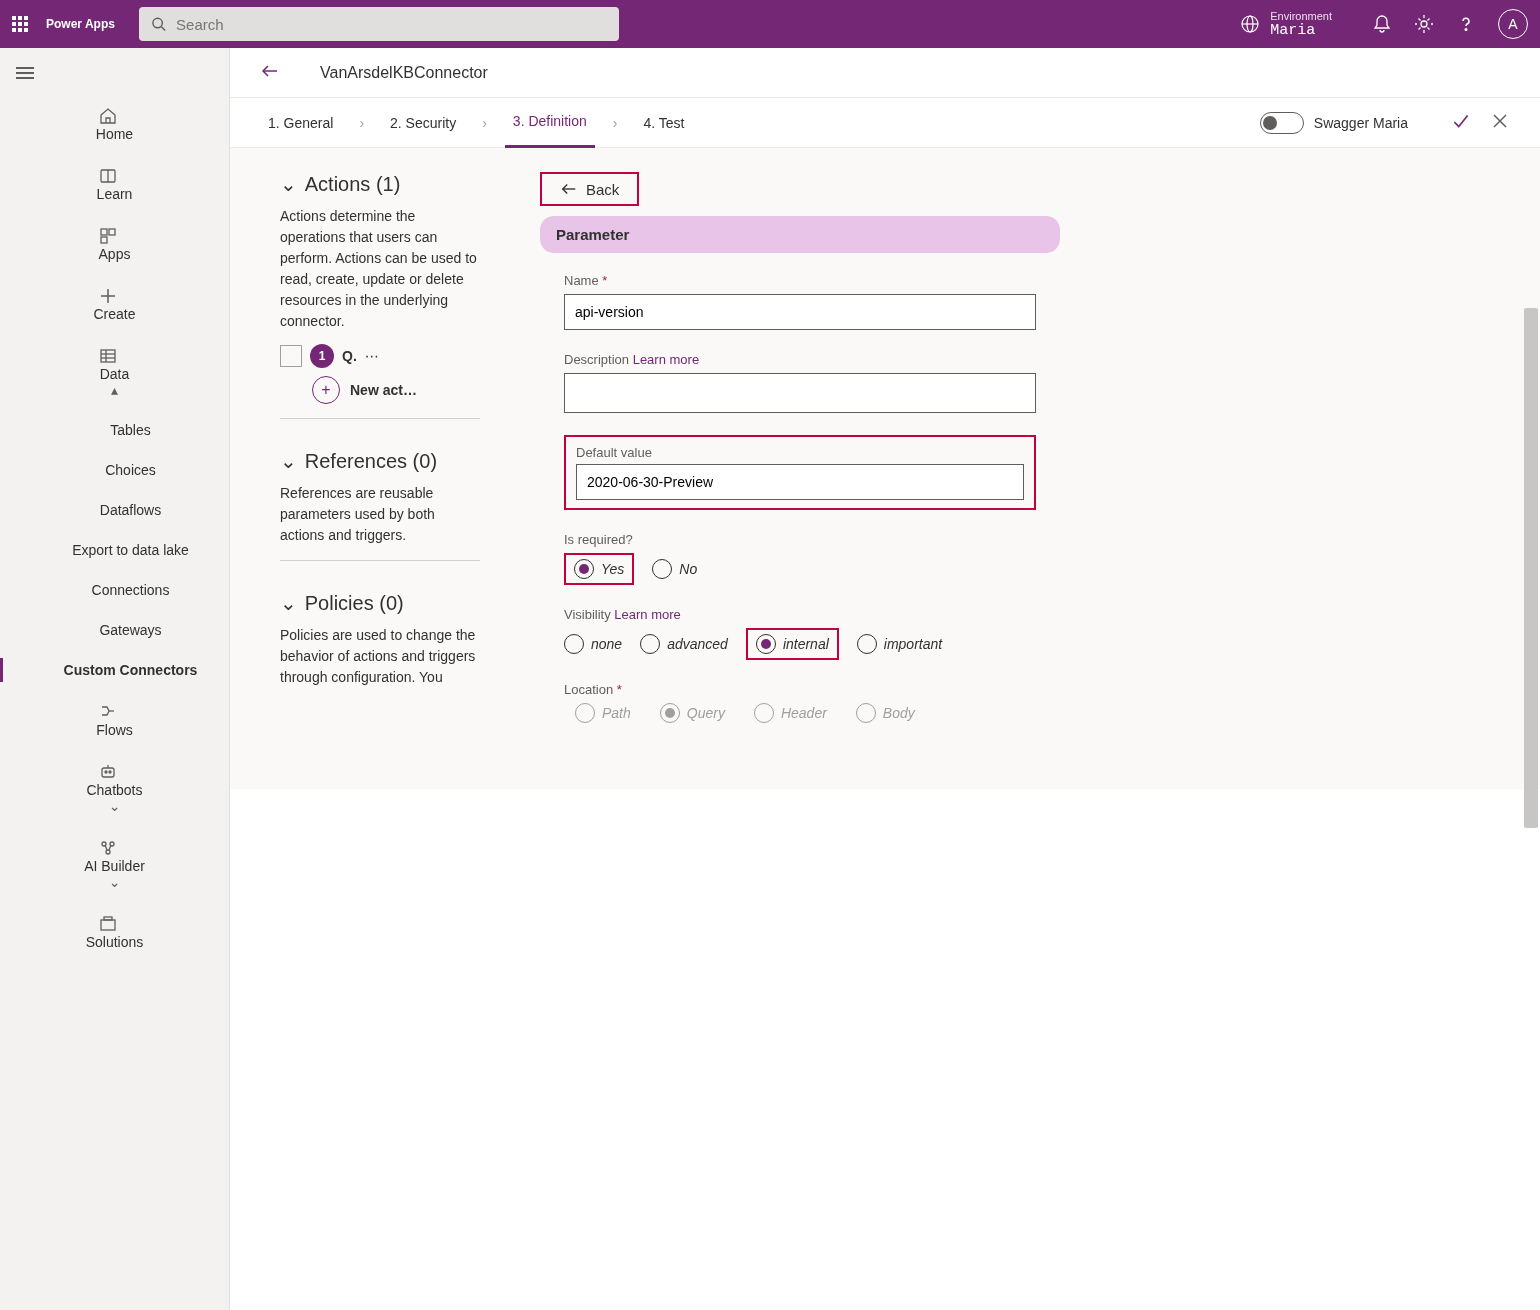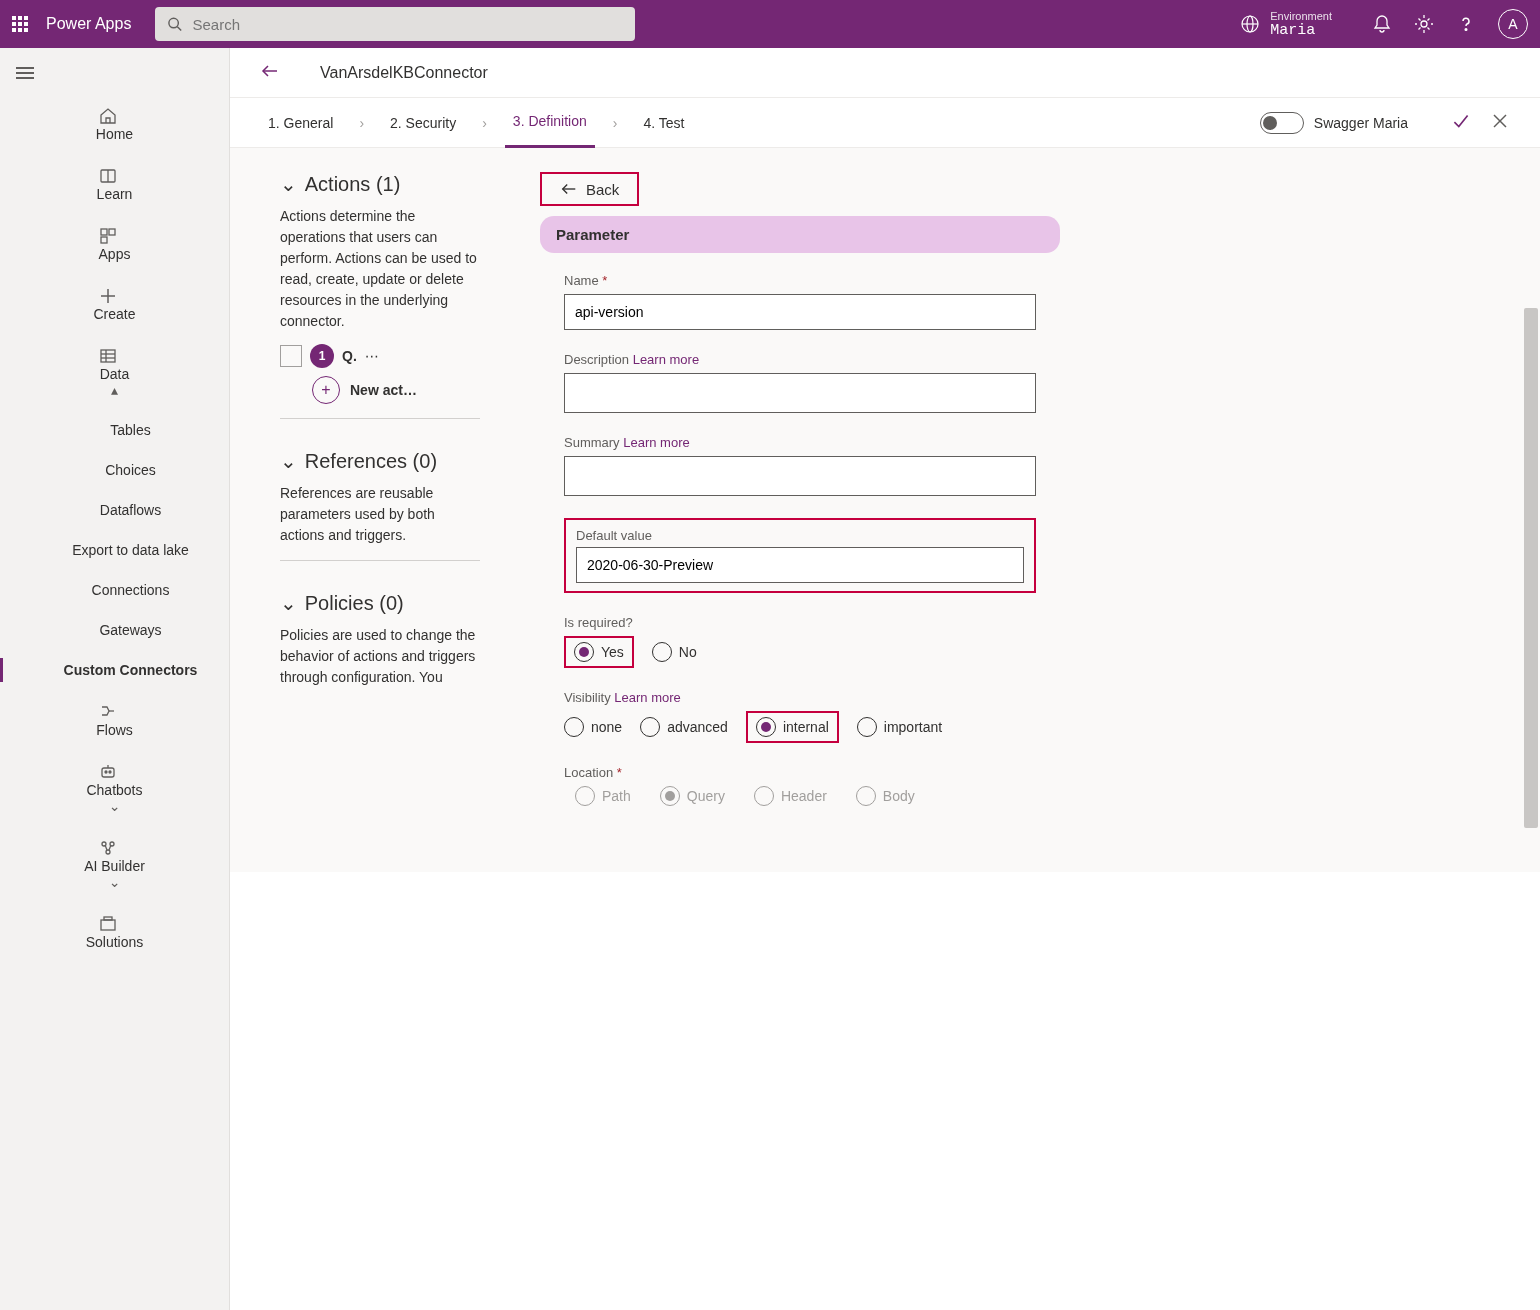--- a/index.html
+++ b/index.html
@@ -2,21 +2,21 @@
 <html><head>
 <meta charset="utf-8">
 <style>
 * { box-sizing: border-box; margin: 0; padding: 0; }
 body { font-family: "Segoe UI", -apple-system, sans-serif; font-size: 14px; color: #323130; background: #fff; }
 
 
 .topbar { background: #742774; height: 48px; display: flex; align-items: center; color: #fff; padding: 0 12px; }
 .waffle { display: grid; grid-template-columns: repeat(3,4px); grid-template-rows: repeat(3,4px); gap: 2px; margin-right: 18px; cursor: pointer; }
 .waffle span { background: #fff; width: 4px; height: 4px; }
-.app-name { font-weight: 400; font-size: 16px; margin-right: 24px; }
+.app-name { font-weight: 700; font-size: 12px; margin-right: 24px; }
 .searchbox { flex: 0 0 480px; background: #e1dfdd; height: 34px; border-radius: 4px; display: flex; align-items: center; padding: 0 12px; color: #605e5c; }
 .searchbox svg { margin-right: 10px; }
 .searchbox input { border: none; background: transparent; outline: none; font-size: 15px; width: 100%; }
 .topbar-spacer { flex: 1; }
 .env { display: flex; align-items: center; margin-right: 40px; }
 .env-text { margin-left: 10px; }
 .env-label { font-size: 11px; opacity: .85; }
 .env-name { font-size: 15px; font-family: Liberation Mono, monospace; }
 .topbar-icons { display: flex; align-items: center; gap: 22px; }
 .topbar-icons > * { cursor: pointer; }
@@ -72,21 +72,21 @@
 .form-panel { padding: 20px 24px; }
 .form-group { margin-bottom: 22px; }
 .form-label { font-size: 13px; color: #605e5c; margin-bottom: 6px; display: block; }
 .req { color: #a4262c; }
 .learn-more { color: #742774; cursor: pointer; font-size: 13px; }
 .text-input { width: 100%; height: 36px; border: 1px solid #605e5c; padding: 0 10px; font-size: 14px; outline: none; }
 .text-input.tall { height: 40px; }
 .red-box { border: 2px solid #c5003e; padding: 8px 10px; margin-bottom: 22px; }
 .red-box .form-label { margin-bottom: 4px; }
 .red-box-inline { border: 2px solid #c5003e; padding: 4px 8px; display: inline-flex; }
-.radio-row { display: flex; gap: 18px; align-items: center; flex-wrap: wrap; }
+.radio-row { display: flex; gap: 18px; align-items: center; flex-wrap: wrap; font-style: italic; }
 .radio { display: inline-flex; align-items: center; gap: 7px; cursor: pointer; }
 .radio-circle { width: 20px; height: 20px; border: 1px solid #323130; border-radius: 50%; display: flex; align-items: center; justify-content: center; }
 .radio-circle.sel::after { content: ""; width: 10px; height: 10px; background: #742774; border-radius: 50%; }
 .radio.disabled { color: #a19f9d; padding-left: 11px; }
 .radio.disabled .radio-circle { border-color: #a19f9d; }
 .radio.disabled.sel .radio-circle::after { content: ""; width: 10px; height: 10px; background: #a19f9d; border-radius: 50%; }
 .scrollbar { position: absolute; right: 2px; top: 160px; width: 14px; height: 520px; background: #c8c6c4; border-radius: 2px; }
 .content-wrap { position: relative; flex:1; overflow:hidden; }
 </style>
 </head>
@@ -346,24 +346,20 @@
         <div class="param-header">Parameter</div>
         <div class="form-panel">
           <div class="form-group">
             <label class="form-label"><span>Name</span> <span class="req">*</span></label>
             <input class="text-input" value="api-version" style="">
           </div>
           <div class="form-group">
             <label class="form-label"><span>Description</span> <span class="learn-more">Learn more</span></label>
             <input class="text-input tall" value="" style="">
           </div>
-          <div class="form-group">
-            <label class="form-label"><span>Summary</span> <span class="learn-more">Learn more</span></label>
-            <input class="text-input tall" value="" style="">
-          </div>
           <div class="red-box">
             <label class="form-label">Default value</label>
             <input class="text-input" value="2020-06-30-Preview" style="">
           </div>
           <div class="form-group">
             <label class="form-label">Is required?</label>
             <div class="radio-row">
               <span class="red-box-inline">
                 <label class="radio">
                       <span class="radio-circle sel"></span>

